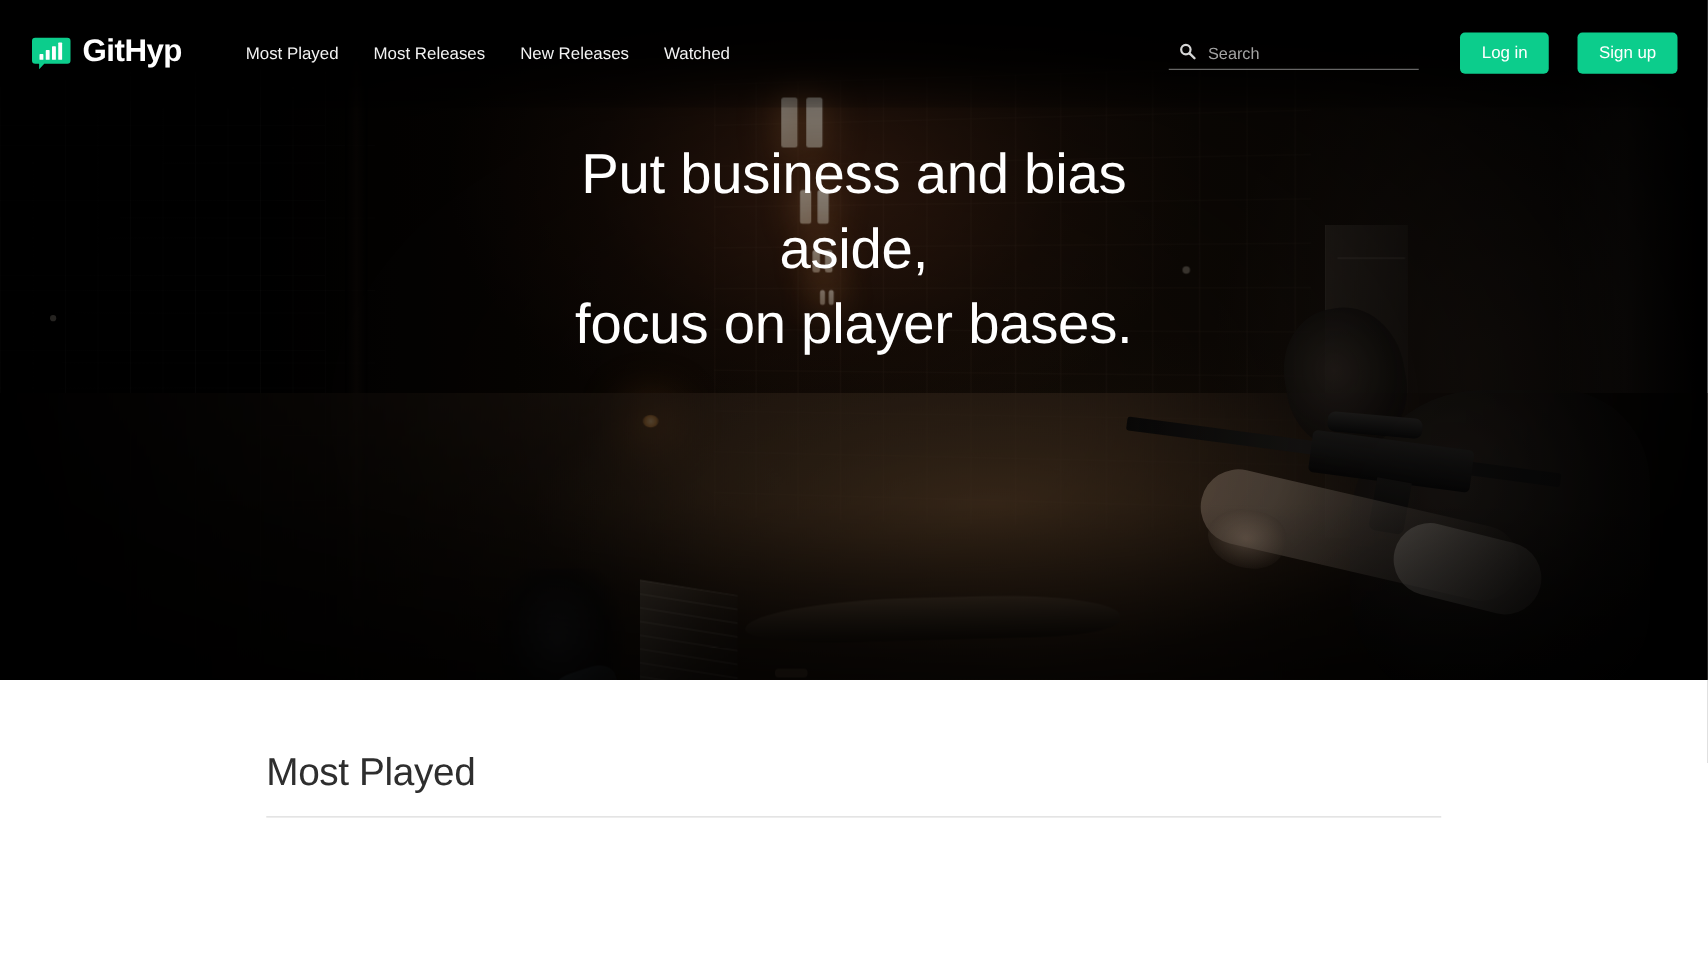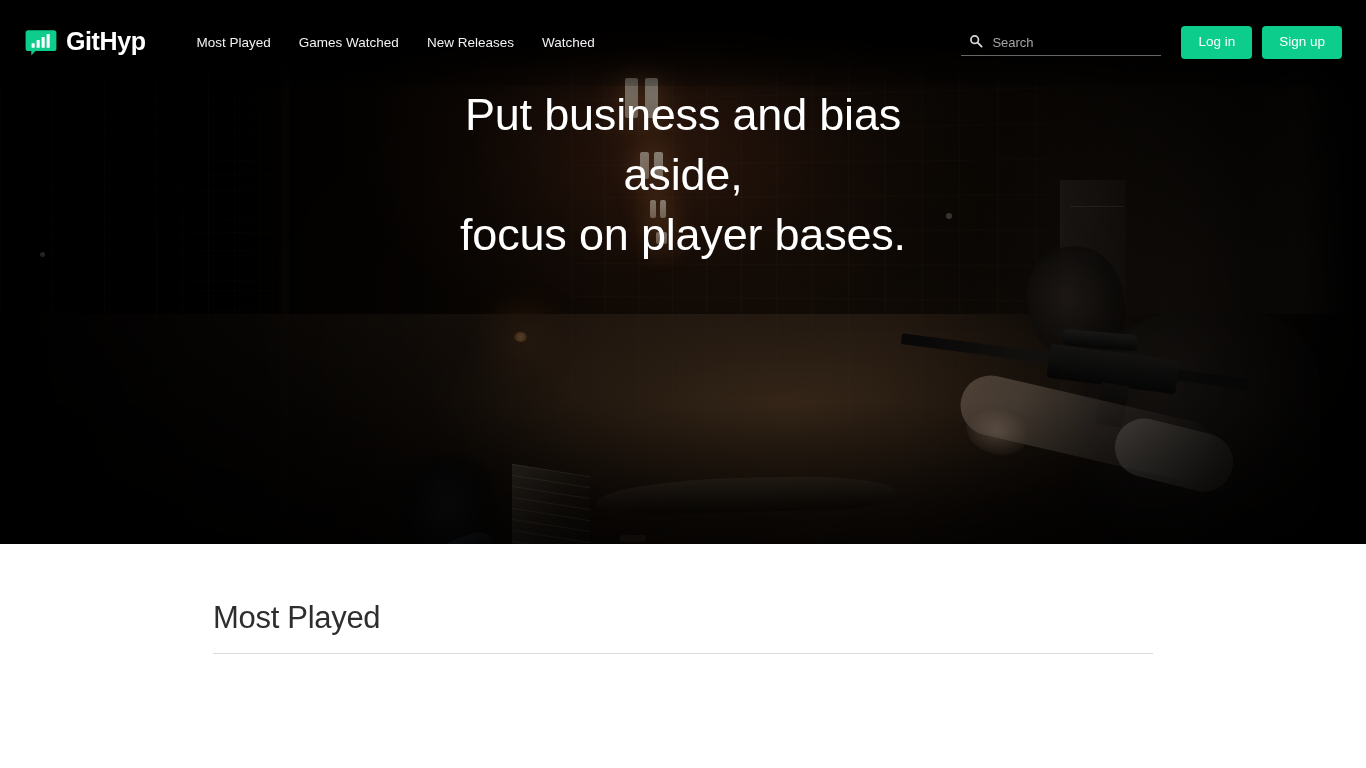--- a/index.html
+++ b/index.html
@@ -375,21 +375,21 @@
     font-size: 13.5px;
     text-decoration: none;
     padding: 10px 14px;
     white-space: nowrap;
     display: block;
   }
   .nav-right {
     margin-left: auto;
     display: flex;
     align-items: center;
-    gap: 0;
+    gap: 13px;
   }
   .search-wrap {
     position: relative;
     width: 200px;
     height: 26px;
     border-bottom: 1px solid rgba(255,255,255,.40);
     display: flex;
     align-items: center;
     margin-right: 20px;
   }
@@ -430,21 +430,21 @@
   
   .hero-content {
     position: absolute;
     left: 0; top: 0;
     width: 1366px; height: 652px;
     z-index: 30;
     display: flex;
     flex-direction: column;
     align-items: center;
     justify-content: flex-start;
-    padding-top: 85px;
+    padding-top: 109px;
     pointer-events: none;
   }
   .hero-title {
     color: #ffffff;
     font-size: 45px;
     font-weight: normal;
     line-height: 60px;
     text-align: center;
     letter-spacing: -.2px;
     max-width: 700px;
@@ -575,21 +575,21 @@
         </svg>
       </span>
       <span class="brand-name">GitHyp</span>
     </a>
 
     <ul class="nav-links">
       <li>
         <a href="#">Most Played</a>
       </li>
       <li>
-        <a href="#">Games Watched</a>
+        <a href="#">Most Releases</a>
       </li>
       <li>
         <a href="#">New Releases</a>
       </li>
       <li>
         <a href="#">Watched</a>
       </li>
     </ul>
 
     <div class="nav-right">

